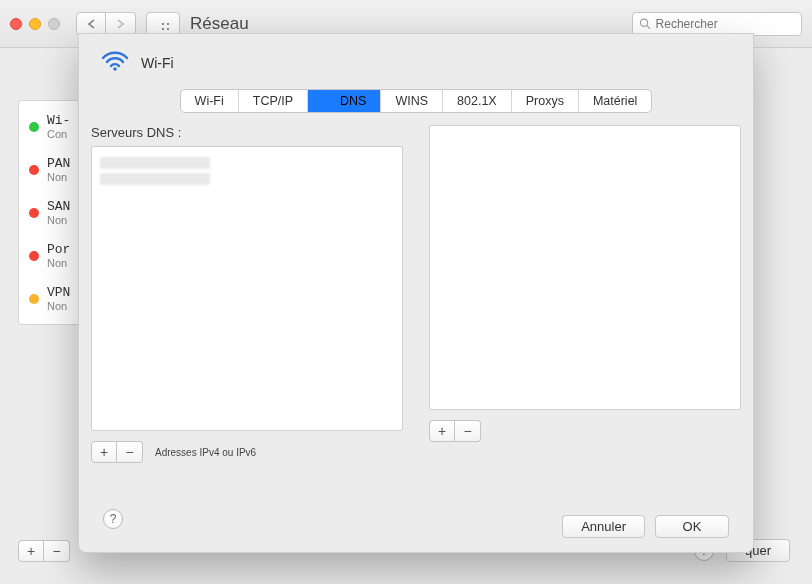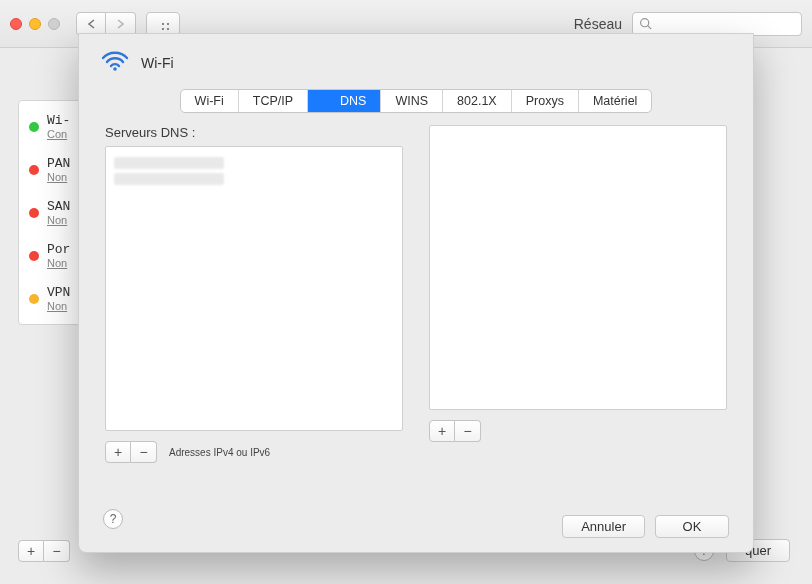--- a/index.html
+++ b/index.html
@@ -50,21 +50,21 @@
       radial-gradient(#8a8a8a 1px, transparent 1px),
       radial-gradient(#8a8a8a 1px, transparent 1px),
       radial-gradient(#8a8a8a 1px, transparent 1px),
       radial-gradient(#8a8a8a 1px, transparent 1px);
     background-position:
       0 0, 5px 0, 10px 0,
       0 5px, 5px 5px, 10px 5px,
       0 10px, 5px 10px, 10px 10px;
     background-repeat:no-repeat;
   }
-  .toolbar-title { flex:1; text-align:right; color:#4a4a4a; font-size:14px; }
+  .toolbar-title { flex:1; text-align:left; color:#4a4a4a; font-size:17px; }
   .searchbox {
     width:170px; height:24px;
     background:#fff; border:1px solid #c7c7c7; border-radius:4px;
     display:flex; align-items:center; padding:0 6px; gap:5px;
     color:#9a9a9a;
   }
   .searchbox svg {width:13px;height:13px;fill:#888;}
   .searchbox input{ border:none;outline:none;font-size:12px;width:100%;background:transparent;color:#555;}
   
   .bg-window {
@@ -76,21 +76,21 @@
     background:#fff; border:1px solid #d6d6d6; border-radius:4px;
     padding:4px 0;
   }
   .bg-item { display:flex; align-items:center; gap:8px; padding:8px 10px;}
   .dot {width:10px;height:10px;border-radius:50%;}
   .dot.green{background:#33c842;}
   .dot.red{background:#f24438;}
   .dot.orange{background:#f7b42c;}
   .bg-item-text {display:flex;flex-direction:column;}
   .bg-item-title{font-size:13px;color:#333;font-family:Liberation Mono, monospace;}
-  .bg-item-sub{font-size:11px;color:#888;text-decoration:underline;}
+  .bg-item-sub{font-size:11px;color:#888;}
   .bg-footer {
     position:absolute; left:18px; bottom:22px;
     display:flex;gap:0;
   }
   .pm-btn {
     width:26px;height:22px;
     background:linear-gradient(#fff,#f3f3f3);
     border:1px solid #c4c4c4;
     display:flex;align-items:center;justify-content:center;
     font-size:14px;color:#555;
@@ -137,25 +137,25 @@
     border-radius:5px; overflow:hidden;
     background:#fff;
   }
   .seg-tab{
     padding:4px 14px; font-size:12.5px;
     border-right:1px solid #d5d5d5;
     cursor:default;
   }
   .seg-tab:last-child{border-right:none;}
   .seg-tab.active{
-    background:#1a7bff; color:#ffffff;padding-left:32px;
+    background:#1a7bff; color:#000000;padding-left:32px;
   }
   .sheet-columns{
     display:flex; gap:26px;
-    padding:0 26px;
+    padding:0 12px;
   }
   .col{flex:1;display:flex;flex-direction:column;}
   .col-label{font-size:13px;color:#3a3a3a;margin-bottom:6px;}
   .listbox{
     background:#fff;border:1px solid #cfcfcf;
     height:285px; border-radius:2px;
     padding:6px;
   }
   .blur-line{
     width:110px;height:12px;border-radius:2px;
@@ -197,20 +197,21 @@
   </div>
   <div class="tb-btn single">
     <div class="gridicon"></div>
   </div>
   <div class="toolbar-title">Réseau</div>
   <div class="searchbox">
     <svg viewBox="0 0 16 16">
         <circle cx="7" cy="7" r="5" fill="none" stroke="#9a9a9a" stroke-width="1.5"></circle>
         <line x1="11" y1="11" x2="15" y2="15" stroke="#9a9a9a" stroke-width="1.5"></line>
       </svg>
+    <input type="text" placeholder="Rechercher" style="">
   </div>
 </div>
 
 <div class="bg-window">
   <div class="bg-sidebar">
     <div class="bg-item">
       <div class="dot green"></div>
       <div class="bg-item-text">
         <div class="bg-item-title">Wi-</div>
         <div class="bg-item-sub">Con</div>

